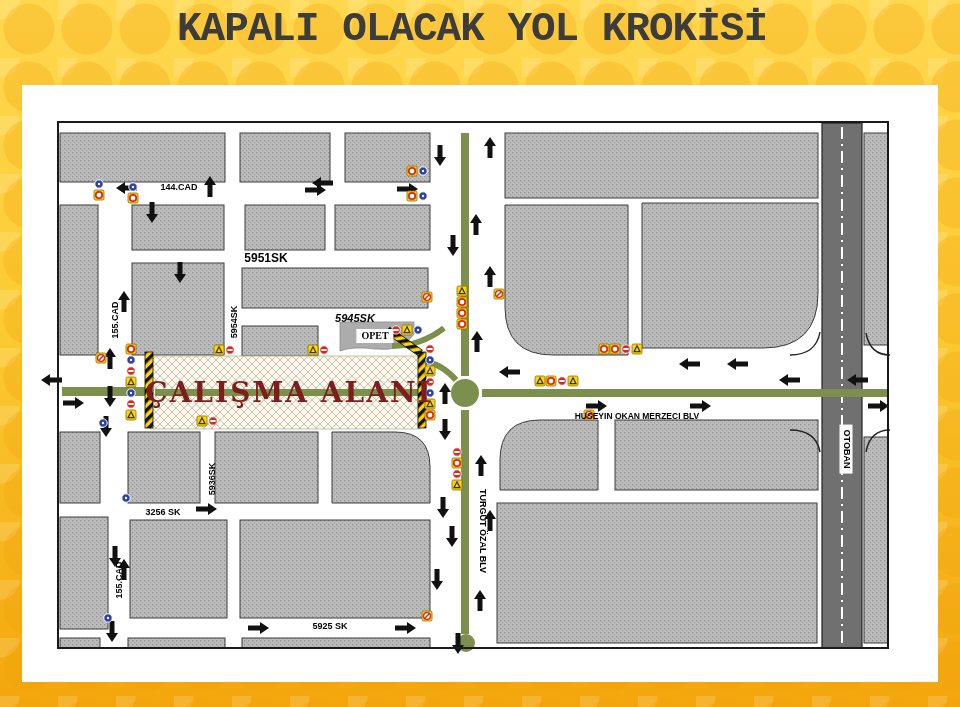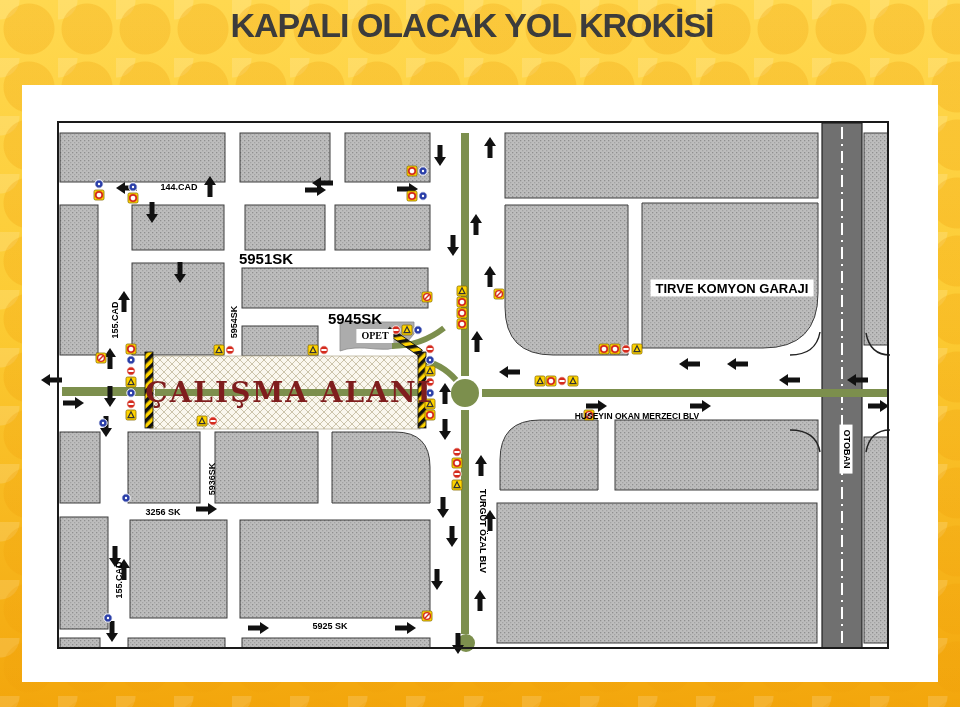--- a/index.html
+++ b/index.html
@@ -7,22 +7,22 @@
     width:960px;height:707px;position:relative;overflow:hidden;
     font-family:"Liberation Sans",sans-serif;
     background:
       radial-gradient(circle 26px at 29px 29px, rgba(240,160,10,0.28) 0 25px, transparent 26px),
       radial-gradient(circle 20px at 0px 0px, rgba(255,255,255,0.15) 0 19px, transparent 20px),
       linear-gradient(180deg,#ffd84f 0%,#fccb33 45%,#f3a60c 100%);
     background-size:58px 58px,58px 58px,100% 100%;
   }
   .page-title{
     position:absolute;top:6px;left:0;width:944px;text-align:center;
-    font-size:34px;font-weight:bold;letter-spacing:-1px;color:#3c3c3c;
-    font-family:Liberation Sans, sans-serif;
+    font-size:41px;font-weight:bold;letter-spacing:-1px;color:#3c3c3c;
+    font-family:Liberation Mono, monospace;
   }
   .map-panel{
     position:absolute;left:22px;top:85px;width:916px;height:597px;background:#ffffff;
   }
   .map-panel svg{position:absolute;left:0;top:0;}
   #labels{position:absolute;left:3px;top:0;width:940px;height:597px;pointer-events:none;}
   .map-label{
     position:absolute;transform:translate(-50%,-50%);
     font-weight:bold;color:#000;white-space:nowrap;line-height:1;
   }
@@ -553,28 +553,27 @@
             <circle r="1.2" fill="#fff"></circle>
           </g>
         </g>
       </g>
     <g id="gFrame">
         <rect x="58" y="122" width="830" height="526" fill="none" stroke="#1a1a1a" stroke-width="2"></rect>
       </g>
   </svg>
   <div id="labels">
       <div class="map-label" style="left: 154px; top: 102px; font-size: 9px; transform: translate(-50%, -50%) rotate(0deg);">144.CAD</div>
-      <div class="map-label" style="left: 241px; top: 173px; font-size: 15px; transform: translate(-50%, -50%) rotate(0deg);">5951SK</div>
-      <div class="map-label" style="left: 330px; top: 233px; font-size: 15px; transform: translate(-50%, -50%) rotate(0deg);">5945SK</div>
+      <div class="map-label" style="left: 241px; top: 173px; font-size: 12px; transform: translate(-50%, -50%) rotate(0deg);">5951SK</div>
+      <div class="map-label" style="left: 330px; top: 233px; font-size: 11px; transform: translate(-50%, -50%) rotate(0deg); font-style: italic;">5945SK</div>
       <div class="map-label" style="left: 209px; top: 237px; font-size: 9px; transform: translate(-50%, -50%) rotate(-90deg);">5954SK</div>
       <div class="map-label" style="left: 90px; top: 235px; font-size: 9px; transform: translate(-50%, -50%) rotate(-90deg);">155.CAD</div>
       <div class="map-label" style="left: 94px; top: 495px; font-size: 9px; transform: translate(-50%, -50%) rotate(-90deg);">155.CAD</div>
       <div class="map-label" style="left: 187px; top: 394px; font-size: 9px; transform: translate(-50%, -50%) rotate(-90deg);">5936SK</div>
       <div class="map-label" style="left: 138px; top: 427px; font-size: 9px; transform: translate(-50%, -50%) rotate(0deg);">3256 SK</div>
       <div class="map-label" style="left: 305px; top: 541px; font-size: 9px; transform: translate(-50%, -50%) rotate(0deg); text-align: right;">5925 SK</div>
       <div class="map-label" style="left: 612px; top: 291px; font-size: 8.5px; transform: translate(-50%, -50%) rotate(0deg); margin-top: 40px;">HUSEYIN OKAN MERZECI BLV</div>
       <div class="map-label" style="left: 457px; top: 446px; font-size: 9px; transform: translate(-50%, -50%) rotate(90deg);">TURGUT ÖZAL BLV</div>
       <div class="map-label boxed" style="left: 350px; top: 251px; font-size: 10px; transform: translate(-50%, -50%) rotate(0deg); font-family: Liberation Serif, serif;">OPET</div>
-      <div class="map-label boxed" style="left: 707px; top: 203px; font-size: 13px; transform: translate(-50%, -50%) rotate(0deg);">TIRVE KOMYON GARAJI</div>
       <div class="map-label boxed" style="left: 821px; top: 364px; font-size: 9px; transform: translate(-50%, -50%) rotate(90deg);">OTOBAN</div>
       <div class="map-label work" style="left: 264px; top: 308px; font-size: 28px; transform: translate(-50%, -50%) rotate(0deg);">ÇALIŞMA ALANI</div>
     </div>
 </div>
 
 </body></html>

